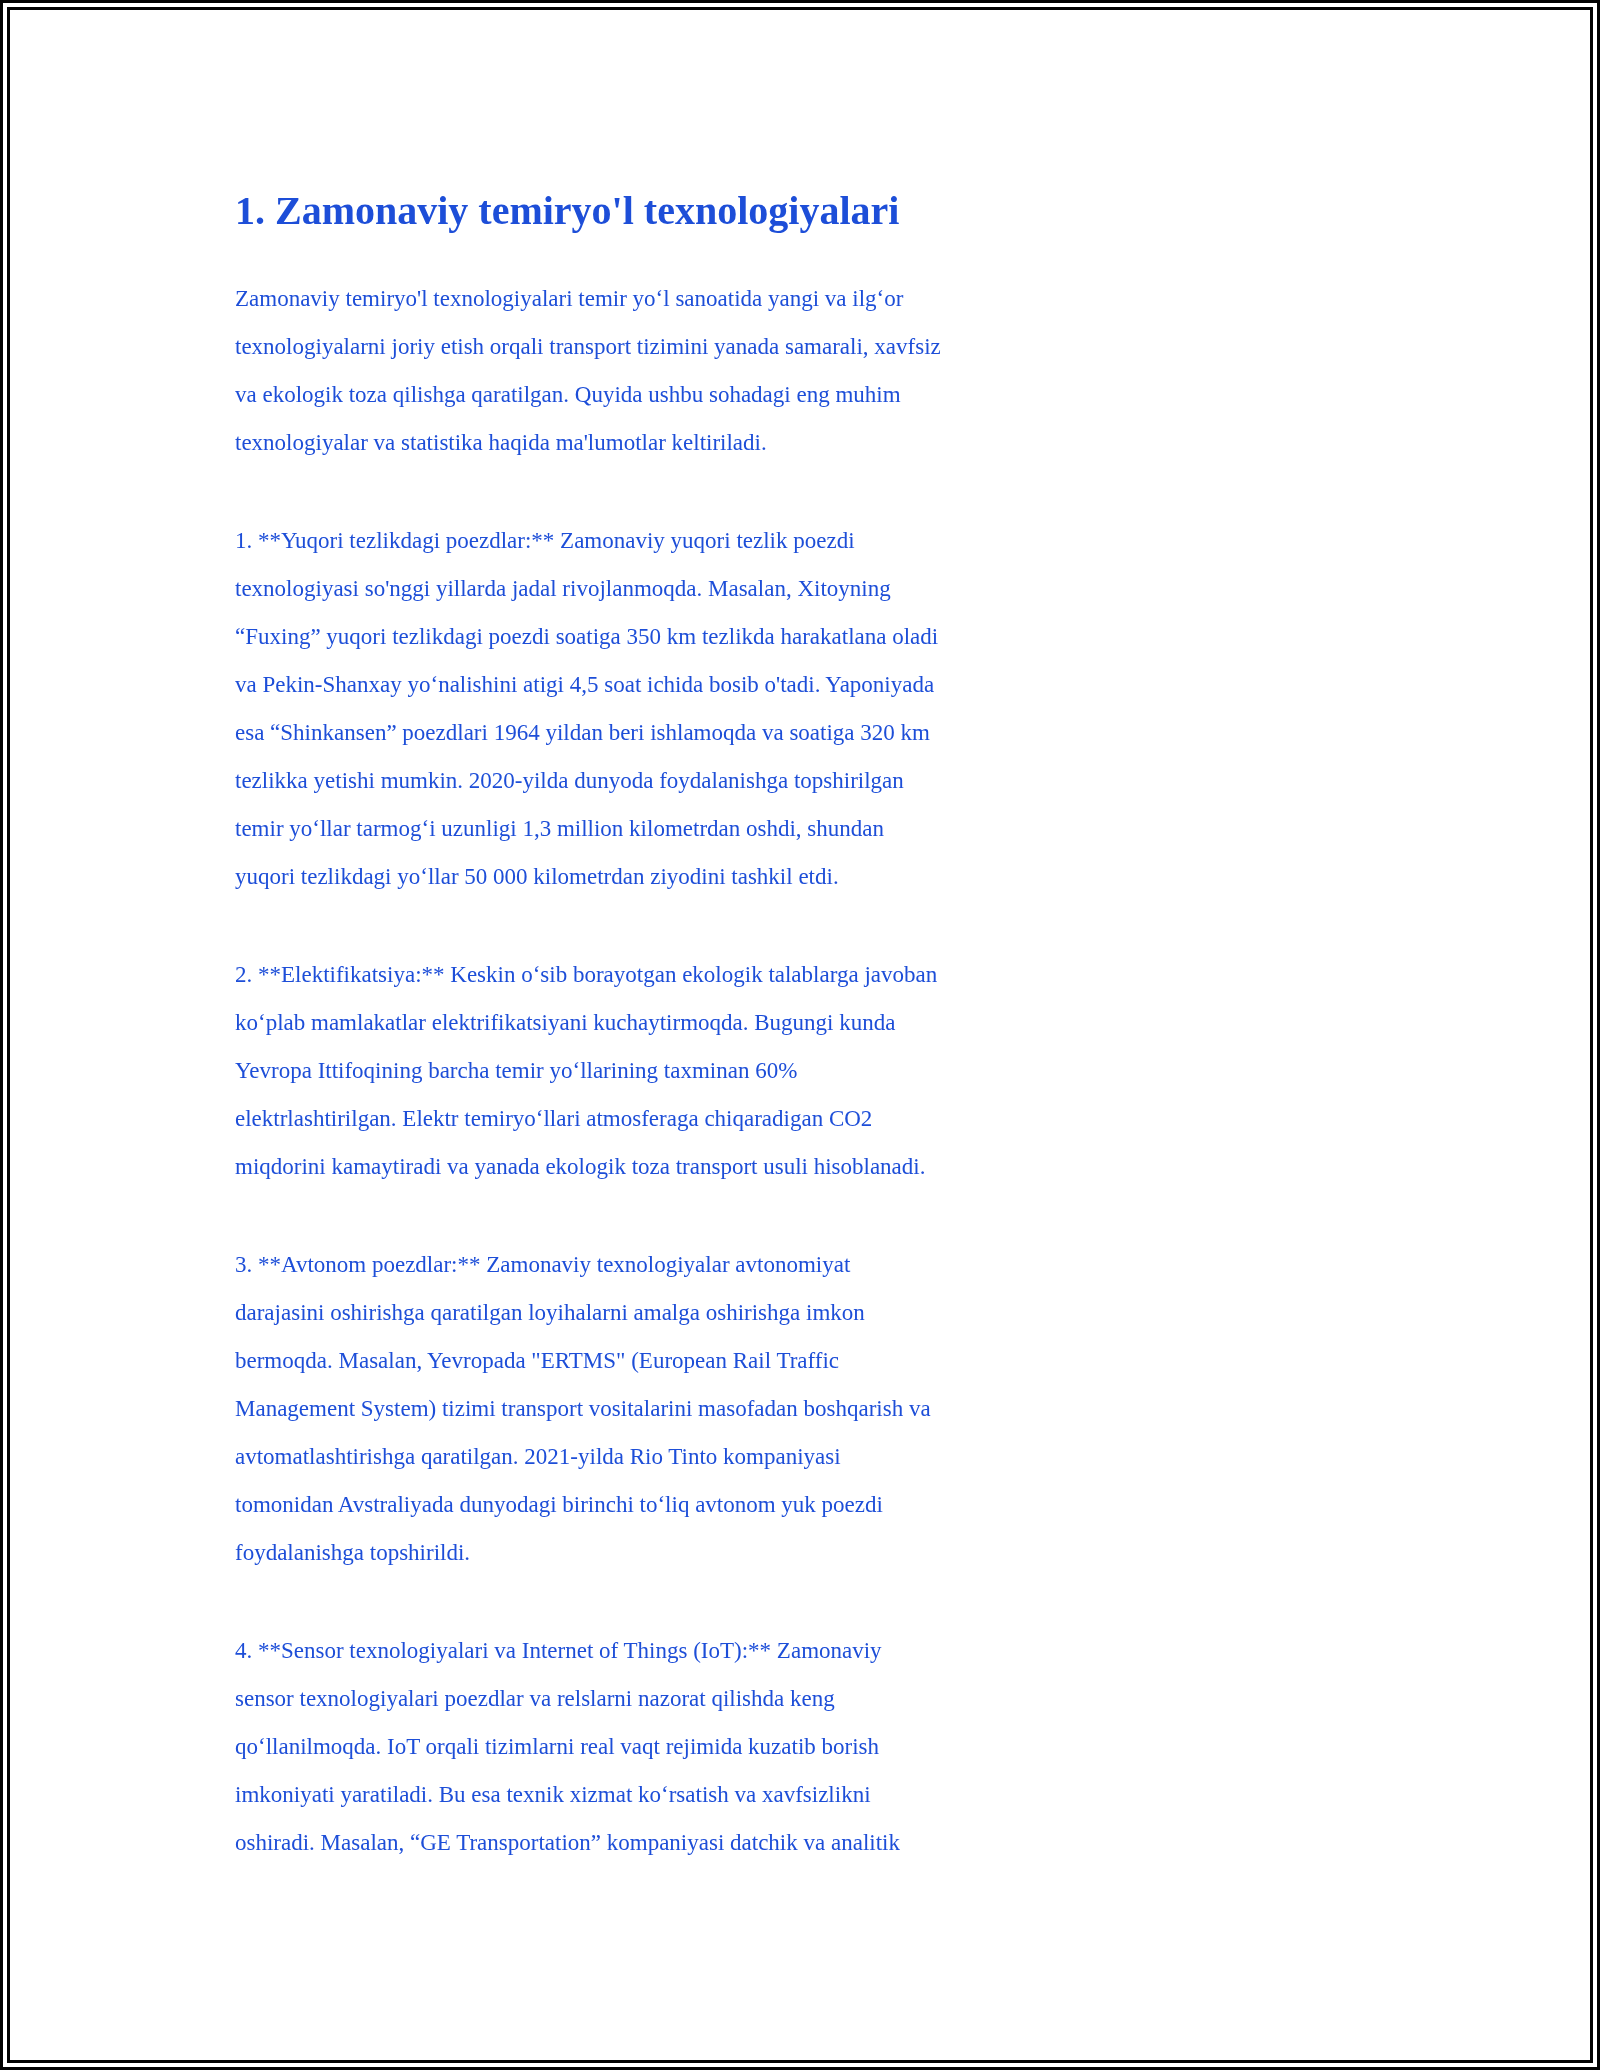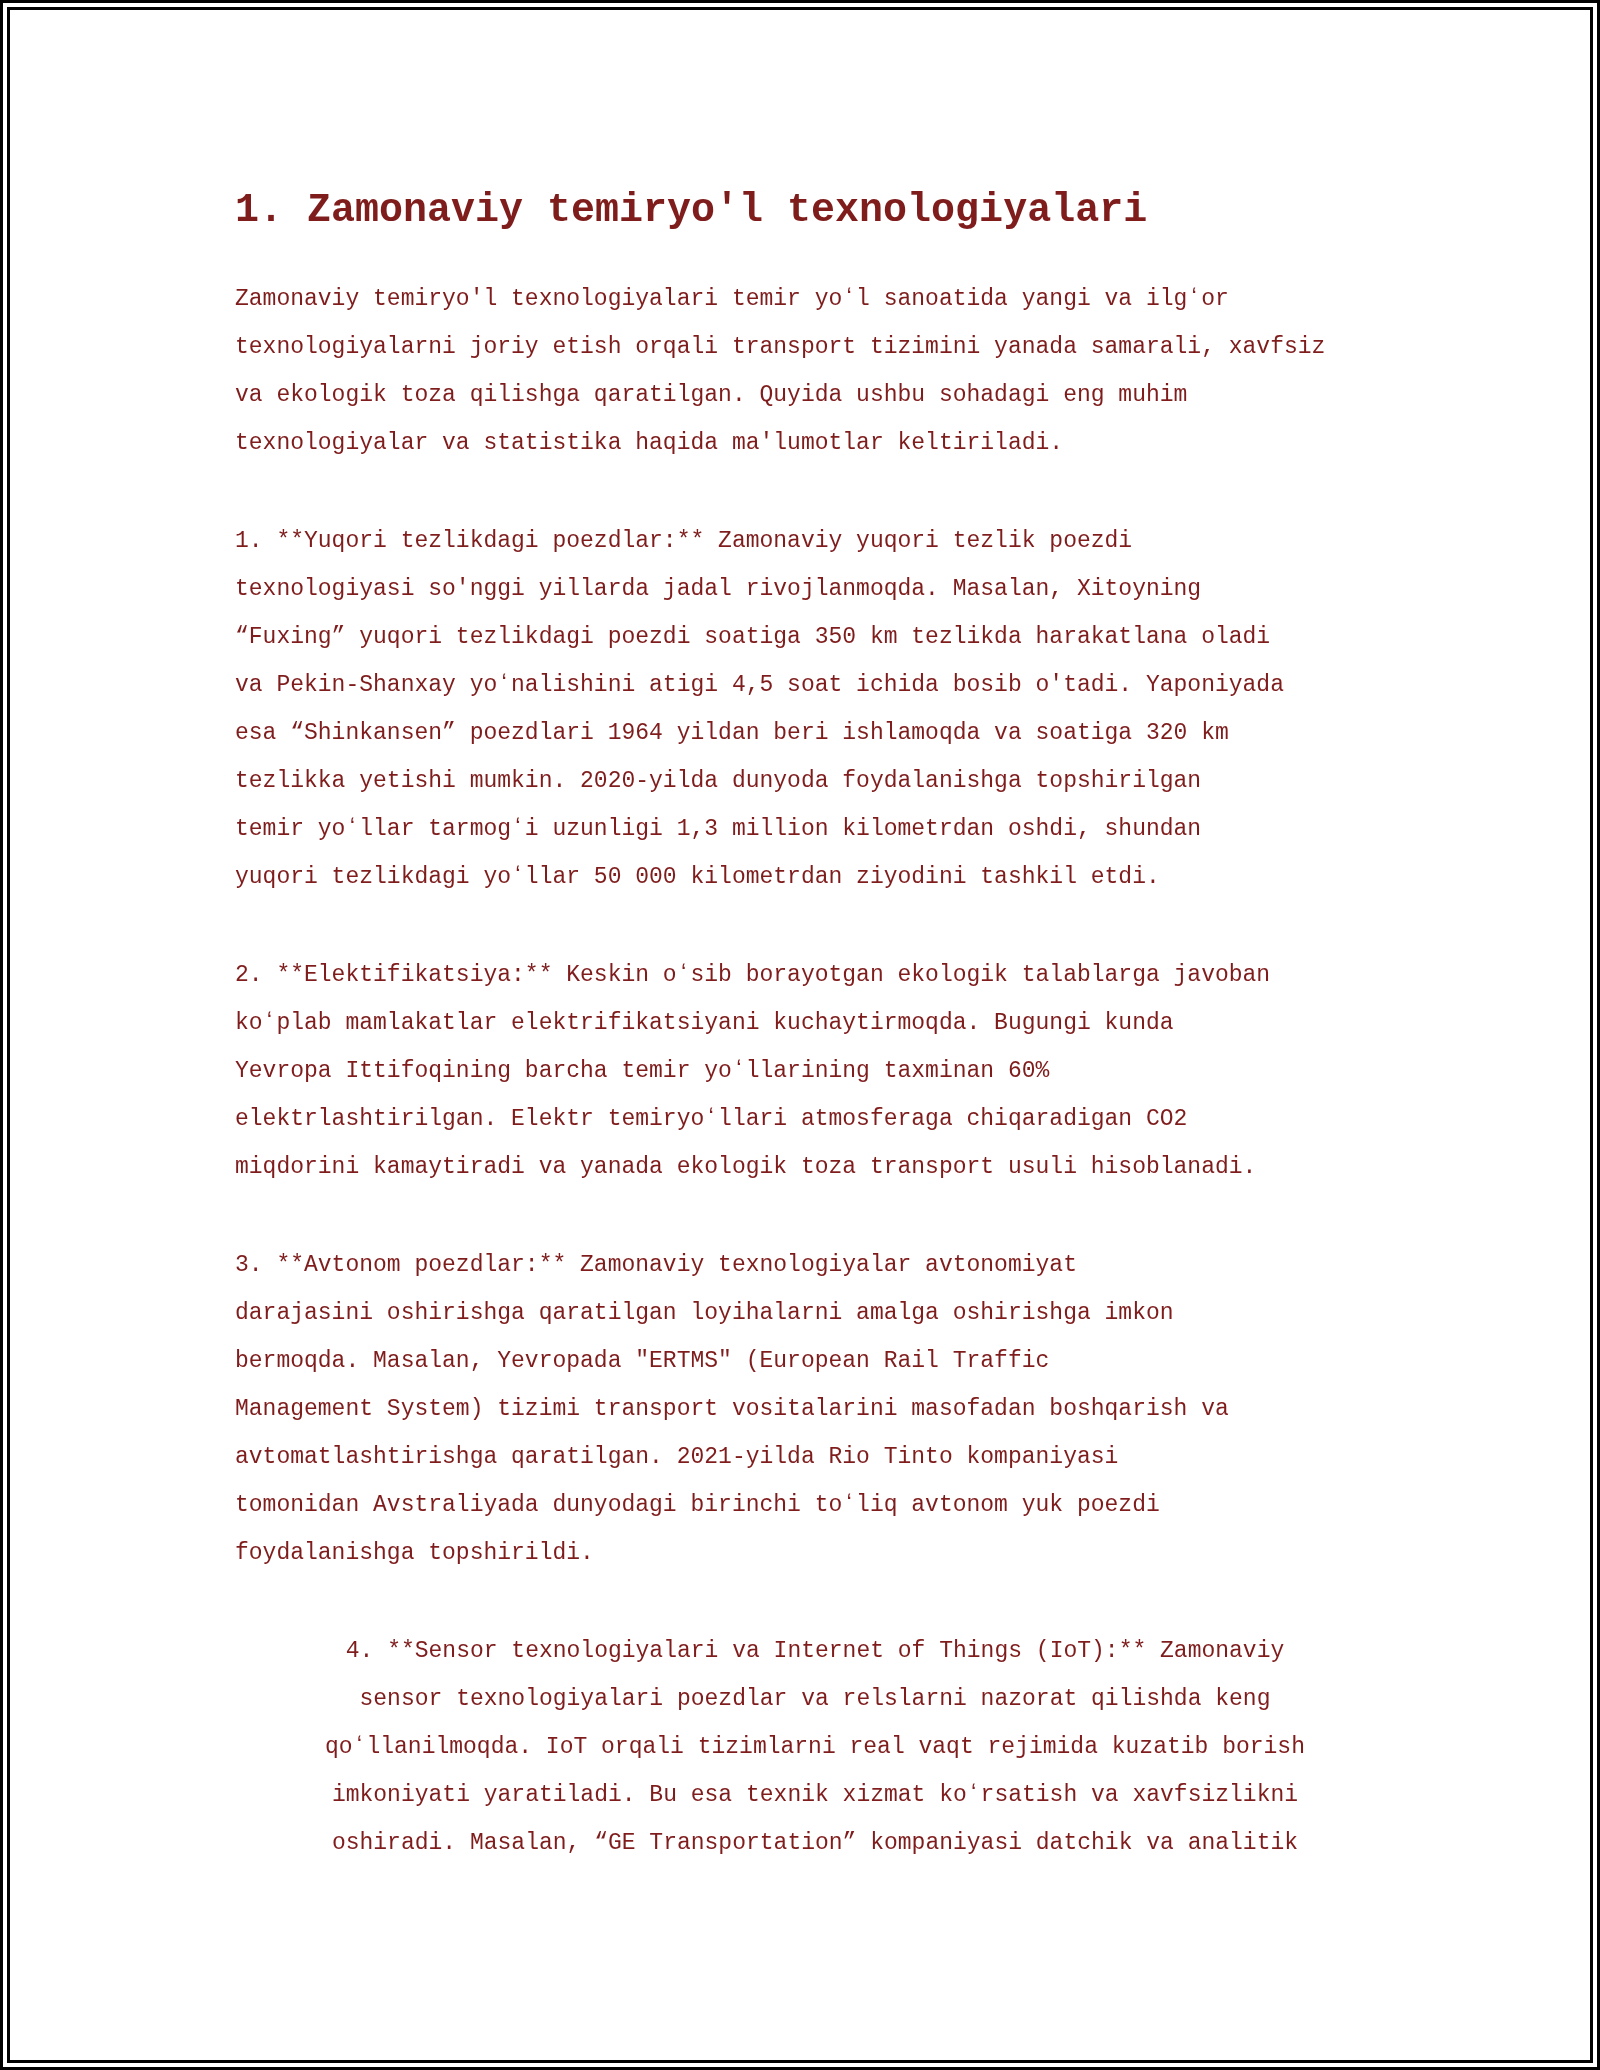--- a/index.html
+++ b/index.html
@@ -6,22 +6,22 @@
     margin: 0;
     padding: 0;
     background: #ffffff;
   }
   .page {
     position: relative;
     width: 1600px;
     height: 2070px;
     background: #ffffff;
     overflow: hidden;
-    font-family: Liberation Mono, monospace;
-    color: #7f1d1d;
+    font-family: Liberation Serif, serif;
+    color: #1d4ed8;
   }
   .border-outer {
     position: absolute;
     inset: 0;
     border: 3px solid #000000;
     pointer-events: none;
   }
   .border-inner {
     position: absolute;
     inset: 7px;
@@ -43,21 +43,20 @@
   }
   .paragraph {
     font-size: 23px;
     font-weight: normal;
     line-height: 48px;
     margin: 0 0 50px 0;
     white-space: pre-line;
   }
   .paragraph:last-child {
     margin-bottom: 13px;
-    text-align: center;
   }
 </style>
 </head>
 <body>
 
 <div class="page">
   <div class="border-outer"></div>
   <div class="border-inner"></div>
   <div class="content">
     <h1 class="doc-title">1. Zamonaviy temiryo'l texnologiyalari</h1>

